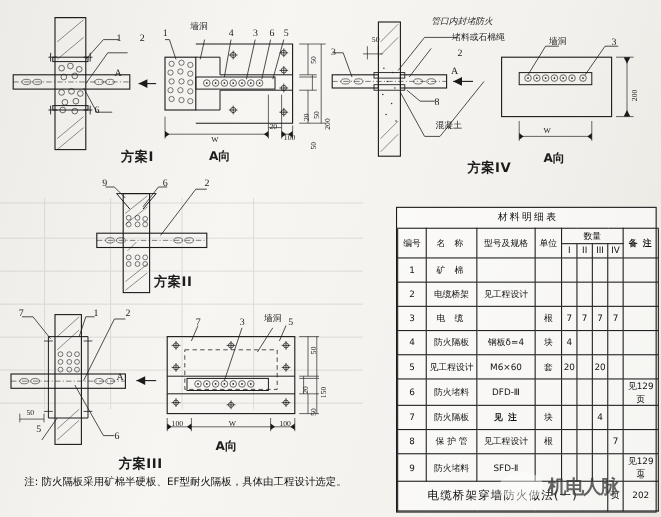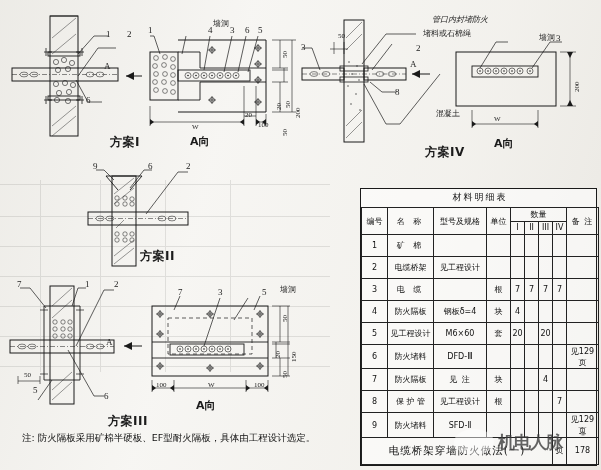--- a/index.html
+++ b/index.html
@@ -25,21 +25,21 @@
   .lbl{
     position:absolute;color:#1c1c1c;line-height:1;white-space:nowrap;
     font-size:9px;
   }
   .lbl.num{font-size:9px;font-family:"Liberation Serif",serif;}
   .lbl.dim{font-size:7px;font-family:"Liberation Serif",serif;}
   .lbl.dimv{font-size:7px;font-family:"Liberation Serif",serif;
     transform-origin:0 0;}
   .lbl.sch{font-size:12px;font-weight:bold;letter-spacing:.5px;}
   .lbl.view{font-size:11px;font-weight:bold;}
-  .lbl.cntxt{font-size:8px;margin-left:40px;}
+  .lbl.cntxt{font-size:8px;}
   .note{
     position:absolute;font-size:9.5px;color:#111;white-space:nowrap;
   }
 
   
   #mtable{
     position:absolute;left:360px;top:188px;width:237px;height:278px;
     border:1.6px solid #1a1a1a;background:rgba(255,255,255,.55);
     box-sizing:border-box;
   }
@@ -50,21 +50,21 @@
   #mtable td,#mtable th{
     border:0.9px solid #222;
     font-size:8px;color:#111;text-align:center;
     padding:0;font-weight:normal;
     font-family:"DejaVu Sans","Liberation Sans",sans-serif;
   }
   #mtable .ttl{font-size:9px;border-top:none;border-left:none;border-right:none;height:17px;letter-spacing:2px;}
   #mtable .hd{height:13px;font-size:8px;}
   #mtable .row td{height:20px;}
   #mtable .nm{letter-spacing:3px;}
-  #mtable .sp{letter-spacing:1px;}
+  #mtable .sp{letter-spacing:1px;font-weight:bold;}
   #mtable .bot{height:26px;}
   #mtable .bottitle{font-size:10.5px;letter-spacing:1px;}
   #mtable .pg{font-size:8px;}
 
   
   #wm{
     position:absolute;left:452px;top:428px;width:140px;height:34px;
     pointer-events:none;
   }
   #wm .wmtxt{
@@ -608,21 +608,21 @@
         </g>
       <polygon points="112,60 120,56 120,64" fill="#1a1a1a"></polygon>
     </svg>
   </div>
   <div class="lbl num" style="left:301px;top:43px;">3</div>
   <div class="lbl dim" style="left:338px;top:33px;">50</div>
   <div class="lbl num" style="left:416px;top:44px;">2</div>
   <div class="lbl num" style="left:395px;top:88px;">8</div>
   <div class="lbl num" style="left:410px;top:60px;">A</div>
   <div class="lbl cntxt cn" style="left:392px;top:16px;font-style:italic;">管口内封堵防火</div>
-  <div class="lbl cntxt cn" style="left:383px;top:30px;">堵料或石棉绳</div>
+  <div class="lbl cntxt cn" style="left:411px;top:30px;">堵料或石棉绳</div>
   <div class="lbl cntxt cn" style="left:396px;top:110px;text-align:right;">混凝土</div>
   <div class="lbl sch cn" style="left:425px;top:146px;">方案IV</div>
 
   <div class="blk" style="left:446px;top:36px;">
     <svg width="150" height="105" viewBox="0 0 150 105">
 
       <rect x="10" y="16" width="100" height="54" fill="none" stroke="#1a1a1a" stroke-width="1"></rect>
 
       <rect x="26" y="30" width="66" height="11" fill="none" stroke="#1a1a1a" stroke-width=".9"></rect>
       <g fill="none" stroke="#222" stroke-width=".6">
@@ -806,21 +806,21 @@
         <td></td>
         <td></td>
         <td></td>
         <td></td>
         <td class="cn">见129页</td>
       </tr>
 
       <tr class="bot">
         <td class="cn bottitle" colspan="7">电缆桥架穿墙防火做法(一)</td>
         <td class="cn pg">页</td>
-        <td class="pg">178</td>
+        <td class="pg">202</td>
       </tr>
     </tbody>
       </table>
   </div>
 
   <div id="wm">
     <div class="wmlogo"></div>
     <div class="wmtxt cn">机电人脉</div>
     <div class="wmr">®</div>
   </div>

